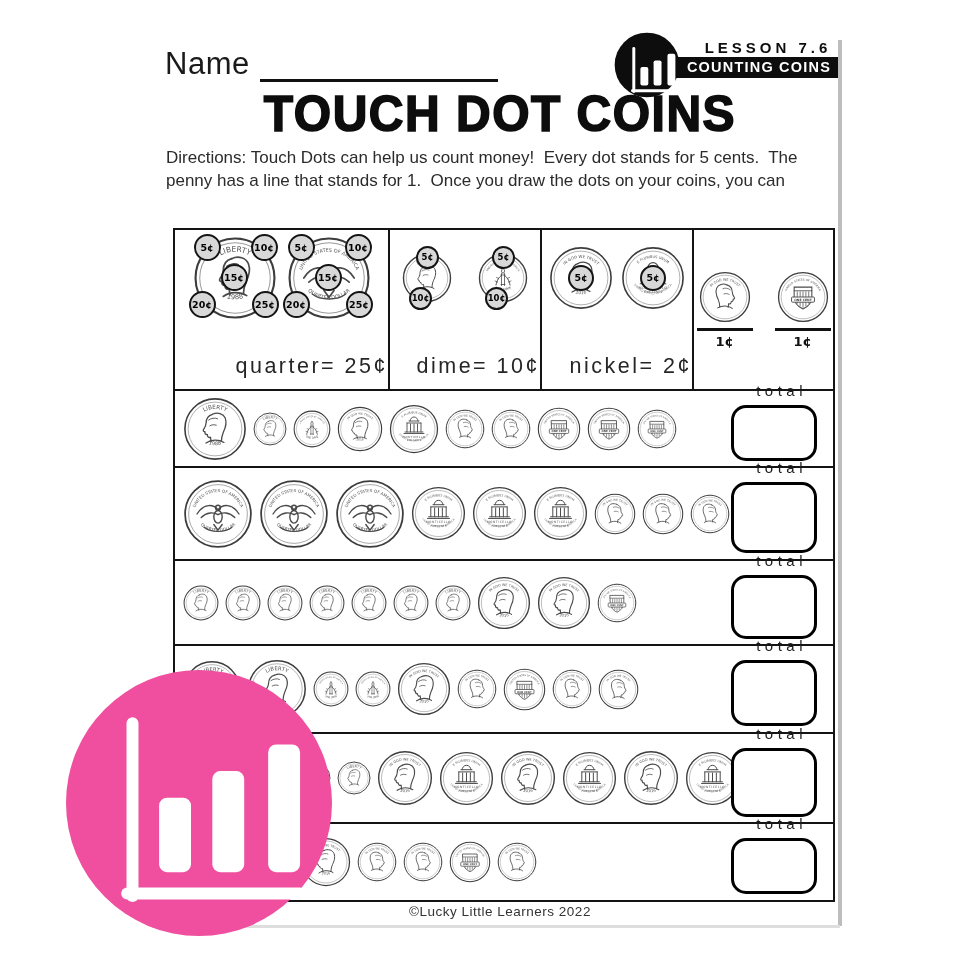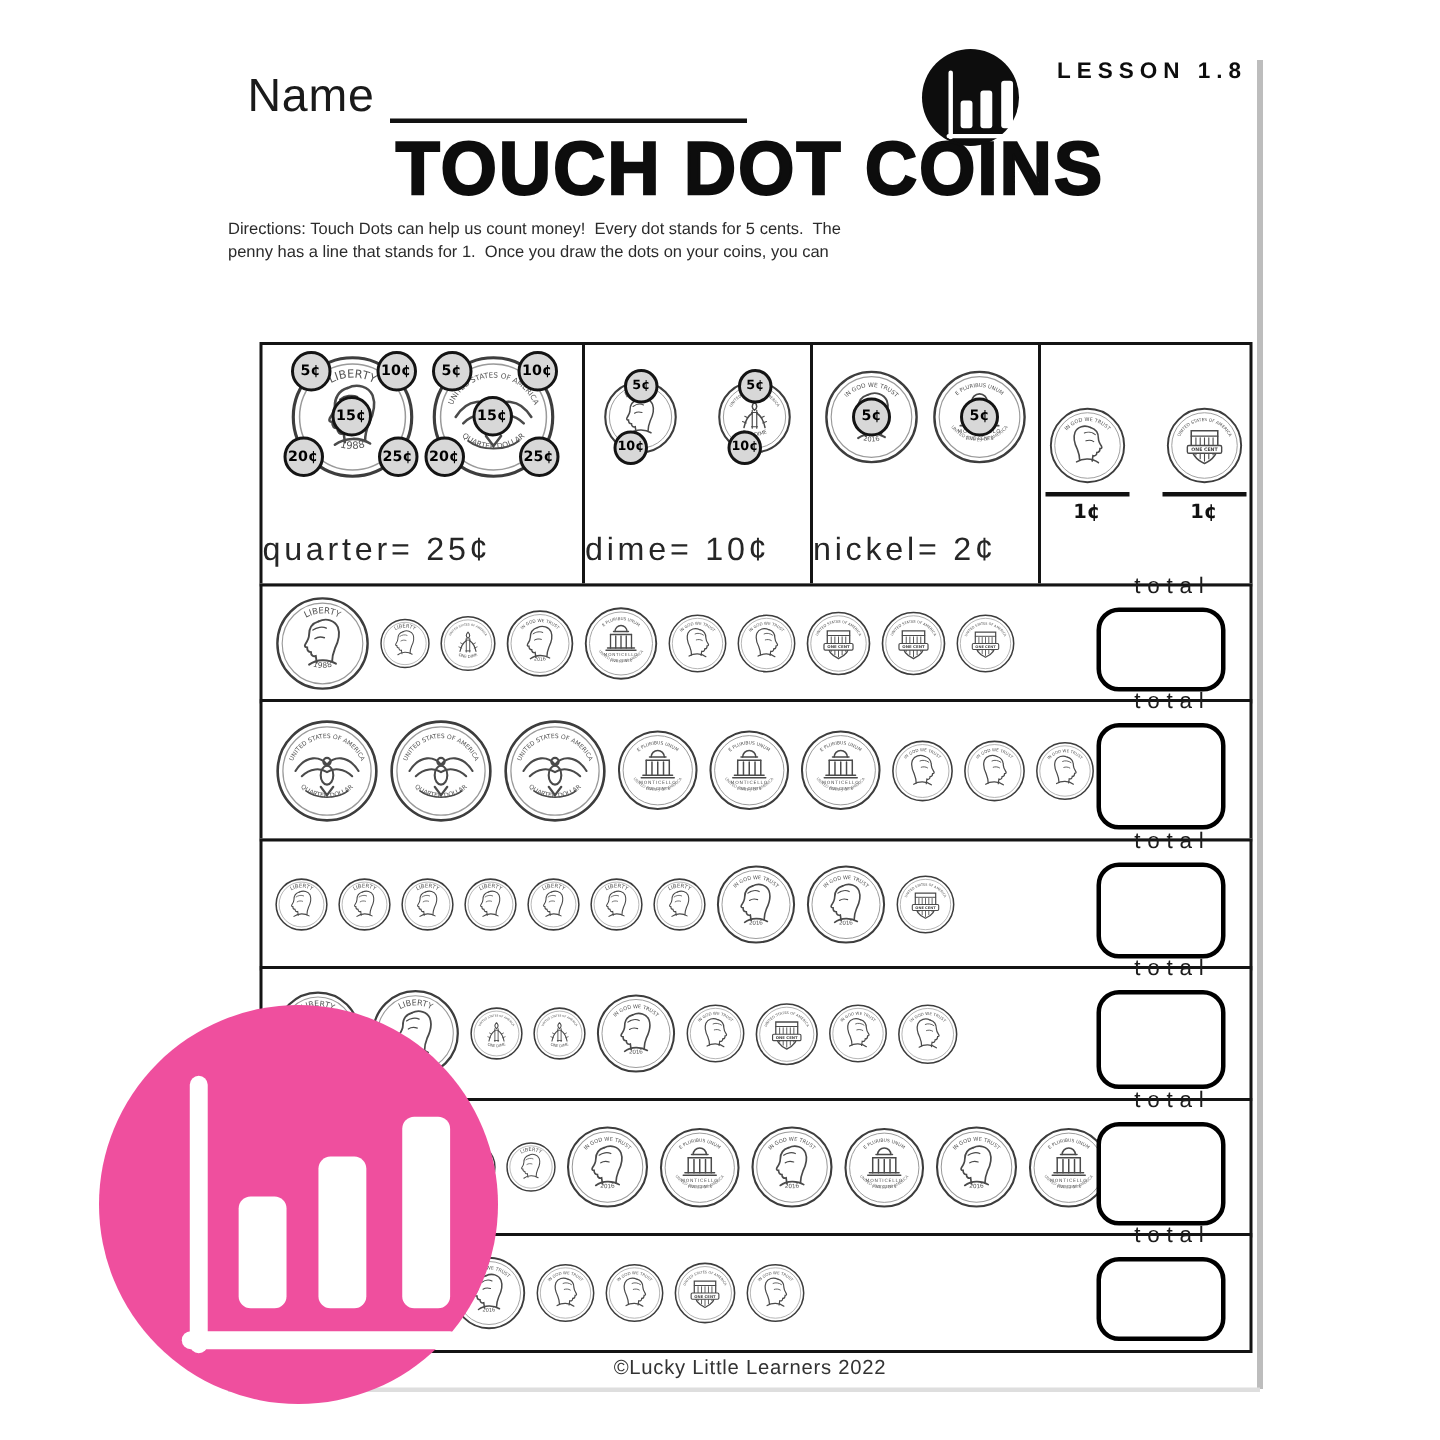--- a/index.html
+++ b/index.html
@@ -18,35 +18,35 @@
   .badge-bar { position:absolute; left:42px; top:25px; right:0; height:21px; background:#0d0d0d;
                color:#fff; font-weight:bold; font-size:14.5px; letter-spacing:1.2px;
                line-height:21px; text-align:center; padding-left:22px; white-space:nowrap; }
   .badge-circle { position:absolute; left:0; top:0; width:66px; height:66px; }
   .badge-circle svg { display:block; width:100%; height:100%; }
 
   .title { position:absolute; top:86px; left:140px; width:720px; text-align:center;
            font-size:48px; font-weight:bold; letter-spacing:1.5px; color:#0d0d0d;
            -webkit-text-stroke:1.6px #0d0d0d; transform:scaleY(1.04); }
 
-  .directions { position:absolute; top:146px; left:152px; width:692px;
-                font-size:11px; line-height:1.38; color:#2b2b2b; }
+  .directions { position:absolute; top:146px; left:166px; width:692px;
+                font-size:17px; line-height:1.38; color:#2b2b2b; }
   .directions div { white-space:pre; }
 
   
   .content-col { position:absolute; left:173px; top:228px; width:662px; }
   .ref-table { display:grid; grid-template-columns:215px 152px 152px 1fr;
                height:163px; border:2.5px solid #141414; background:#fff; }
   .ref-cell { border-right:2.5px solid #141414; display:flex; flex-direction:column; overflow:visible; }
   .ref-cell:last-child { border-right:none; }
   .ref-coins { flex:1; display:flex; align-items:center; justify-content:center; padding-top:6px; }
   .ref-cell-0 .ref-coins { gap:10px; } .ref-cell-1 .ref-coins { gap:26px; }
   .ref-cell-2 .ref-coins { gap:8px; }  .ref-cell-3 .ref-coins { gap:22px; padding-top:0; }
   .ref-label { height:36px; font-size:21.5px; letter-spacing:2.5px; color:#262626;
-               text-align:left; white-space:nowrap;margin-top:34px; }
+               text-align:right; white-space:nowrap;margin-top:34px; }
   .ref-unit { display:flex; flex-direction:column; align-items:center; }
 
   .penny-line { width:56px; border-bottom:3px solid #111; margin-top:5px; }
   .penny-val { font-size:13px; font-weight:bold; margin-top:3px; color:#111;
                font-family:"DejaVu Sans", sans-serif; }
 
   .coin-row { position:relative; border:2.5px solid #141414; margin-top:-2.5px;
               display:flex; align-items:center; gap:6px; padding-left:8px; background:#fff; }
   .coin { flex:0 0 auto; position:relative; display:inline-block; }
   .coin > svg { display:block; width:100%; height:100%; }
@@ -81,21 +81,22 @@
 </head>
 <body>
 
 <div class="sheet">
 
   <div class="name-row">
     <span class="name-label">Name</span><span class="name-line"></span>
   </div>
 
   <div class="badge">
-    <div class="badge-lesson">LESSON 1.8</div>
+    <div class="badge-lesson">LESSON 7.6</div>
+    <div class="badge-bar">COUNTING COINS</div>
     <div class="badge-circle">
       <svg viewBox="0 0 100 100">
         <circle cx="50" cy="50" r="49" fill="#0d0d0d"></circle>
         <use href="#chart-icon" x="10" y="10" width="80" height="80"></use>
       </svg>
     </div>
   </div>
 
   <h1 class="title">TOUCH DOT COINS</h1>
 

